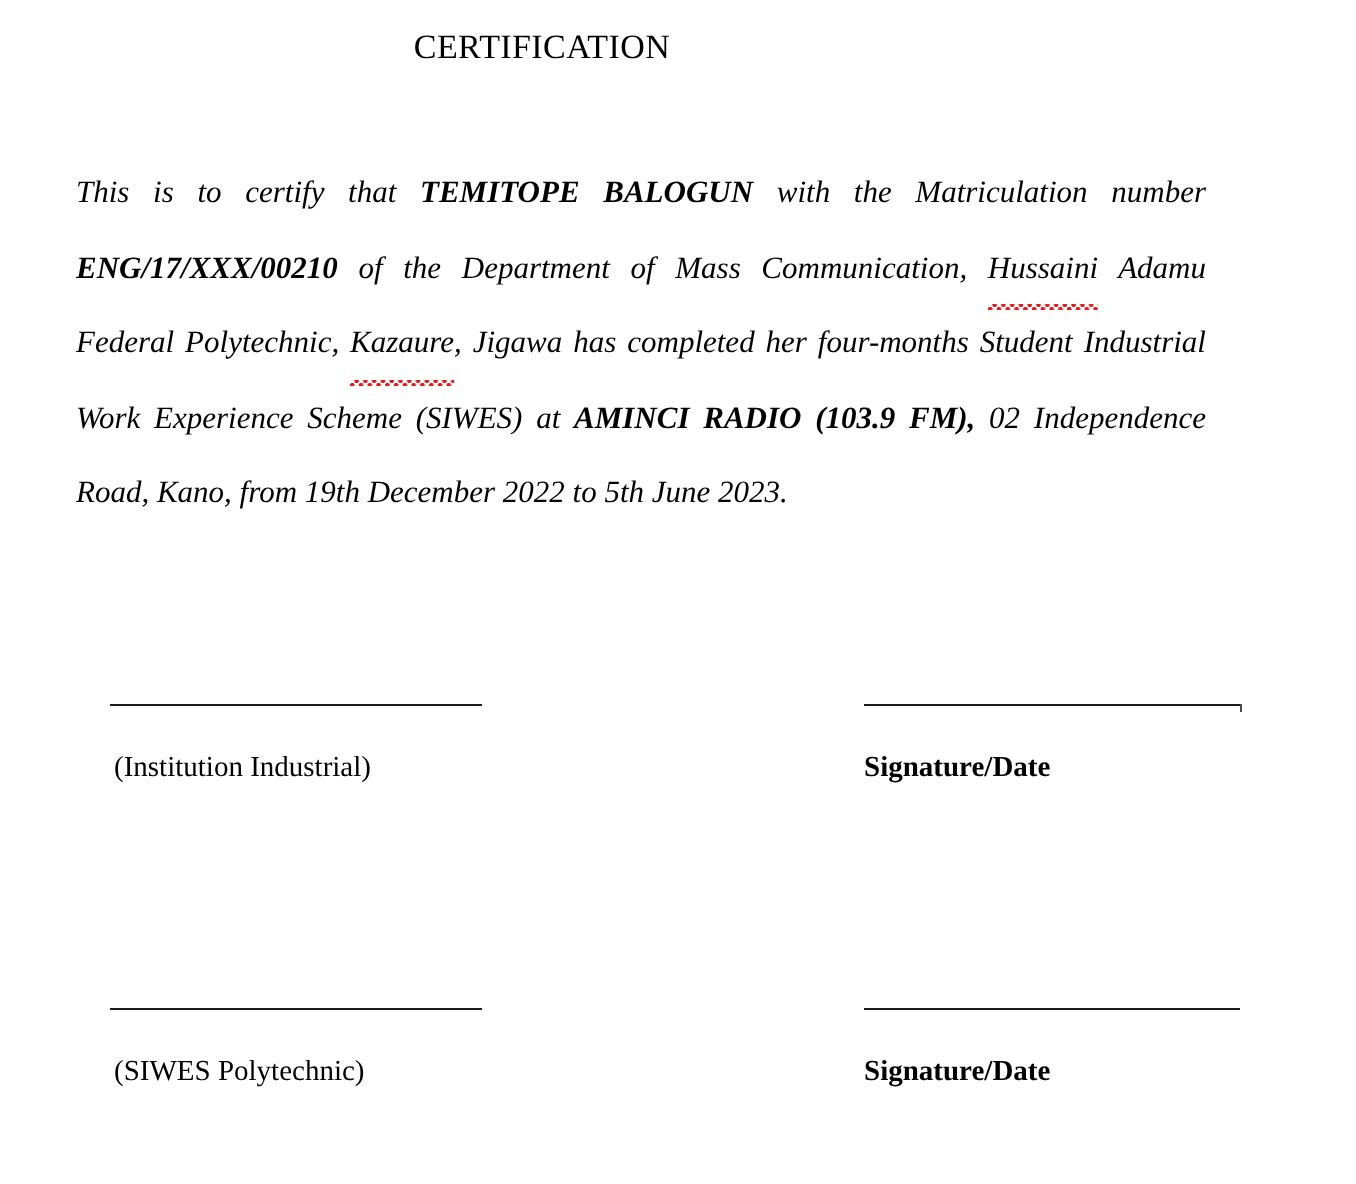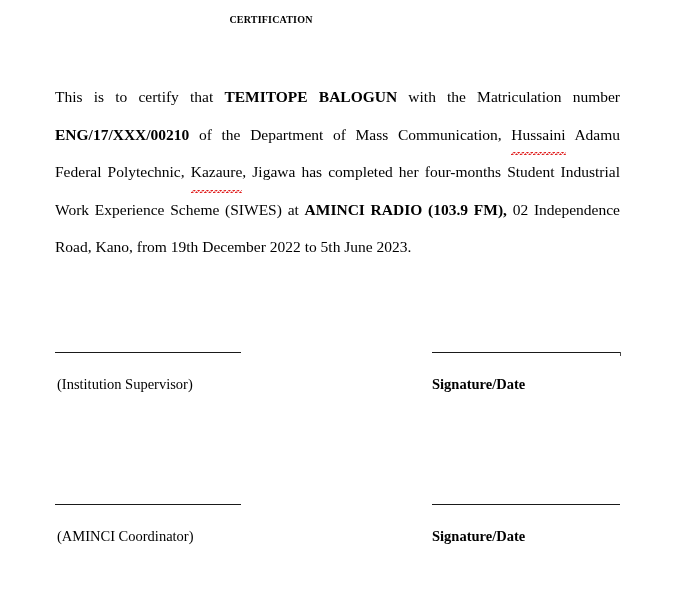--- a/index.html
+++ b/index.html
@@ -22,35 +22,36 @@
     height: 592px;
   }
 
   
   .doc-title {
     position: absolute;
     left: 0;
     top: 14px;
     width: 542px;
     text-align: center;
-    font-size: 10px;
-    font-weight: bold;
+    font-size: 17px;
+    font-weight: normal;
     letter-spacing: 0.2px;
   }
 
   
   .body-block {
     position: absolute;
-    left: 55px;
+    left: 38px;
     top: 78px;
     width: 565px;
     font-size: 15.5px;
     line-height: 37.5px;
     text-align: justify;
     text-justify: inter-word;
+    font-style: italic;
   }
   .body-block p {
     margin: 0;
   }
   .body-block b {
     font-weight: bold;
   }
 
   
   .misspelled {
@@ -123,33 +124,33 @@
 
   <div class="doc-title">CERTIFICATION</div>
 
   <div class="body-block">
     <p><span>This is to certify that </span><b>TEMITOPE BALOGUN</b><span> with the Matriculation number </span><b>ENG/17/XXX/00210</b><span> of the Department of Mass Communication, </span><span class="misspelled">Hussaini</span><span> Adamu Federal Polytechnic, </span><span class="misspelled">Kazaure</span><span>, Jigawa has completed her four-months Student Industrial Work Experience Scheme (SIWES) at </span><b>AMINCI RADIO (103.9 FM),</b><span> 02 Independence Road, Kano, from 19th December 2022 to 5th June 2023.</span></p>
   </div>
 
   <div class="sig-block first">
     <div class="sig-col left">
       <div class="sig-rule"></div>
-      <div class="sig-label">(Institution Supervisor)</div>
+      <div class="sig-label">(Institution Industrial)</div>
     </div>
     <div class="sig-col right">
       <div class="sig-rule"></div>
       <div class="rule-tick"></div>
       <div class="sig-label">Signature/Date</div>
     </div>
   </div>
 
   <div class="sig-block second">
     <div class="sig-col left">
       <div class="sig-rule"></div>
-      <div class="sig-label">(AMINCI Coordinator)</div>
+      <div class="sig-label">(SIWES Polytechnic)</div>
     </div>
     <div class="sig-col right">
       <div class="sig-rule"></div>
       <div class="sig-label">Signature/Date</div>
     </div>
   </div>
 
 </div>
 
 </body></html>

